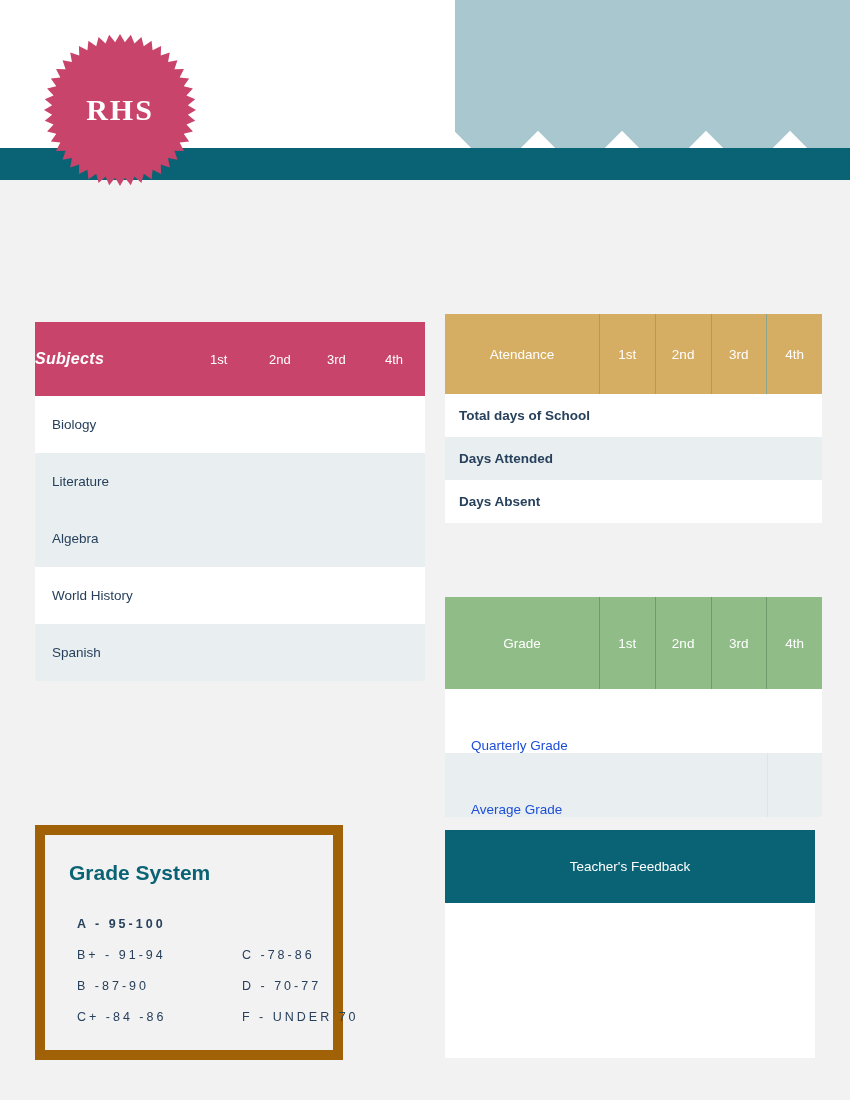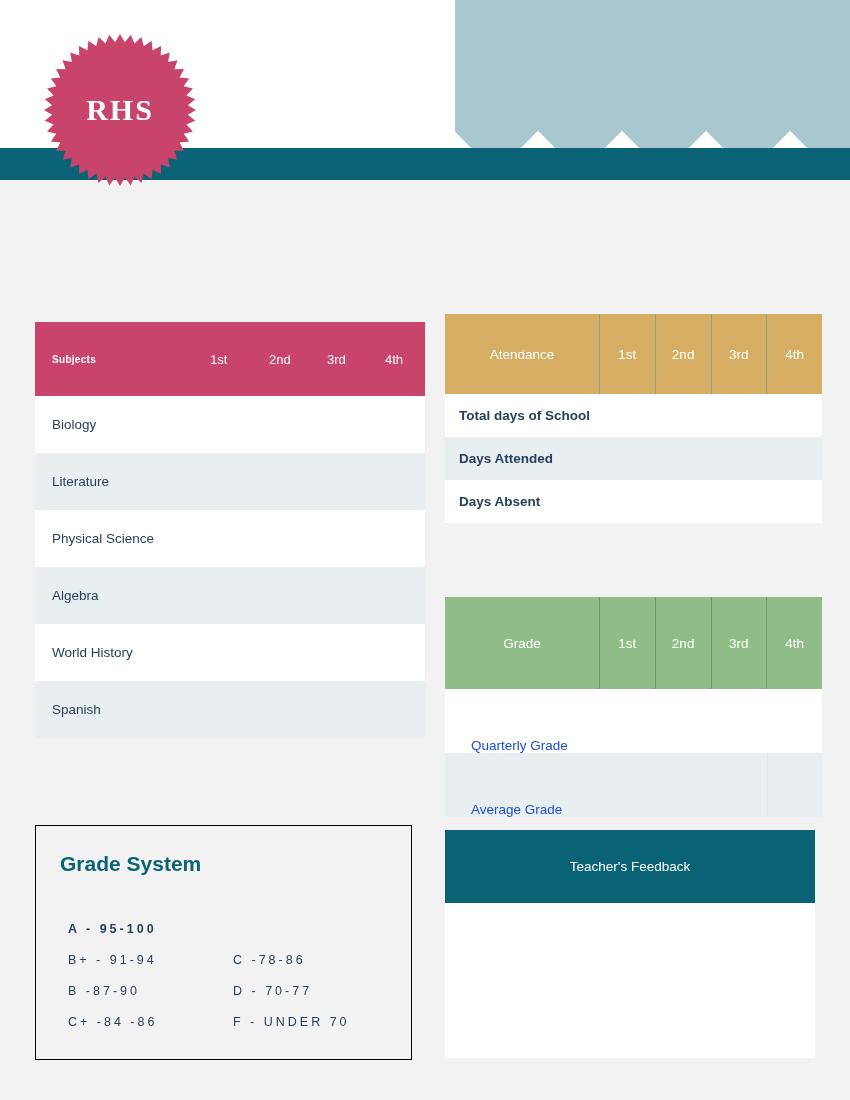--- a/index.html
+++ b/index.html
@@ -44,21 +44,21 @@
   .f-section { left: 70px;  top: 57px; }
   .f-period  { left: 492px; top: 16px; }
   .f-year    { left: 492px; top: 57px; }
 
   
   .subjects { position: absolute; left: 35px; top: 322px; width: 390px; }
   .subj-head {
     height: 74px; background: #c9446b; color: #ffffff;
     display: flex; align-items: center; position: relative;
   }
-  .subj-head-title { font-size: 10px; font-weight: bold; margin-left: 17px; letter-spacing: .3px; }
+  .subj-head-title { font-size: 16px; font-weight: bold; letter-spacing: .3px; font-style: italic; }
   .subj-q { position: absolute; top: 50%; transform: translateY(-50%); font-size: 13px; }
   .subj-q.q1 { left: 175px; }
   .subj-q.q2 { left: 234px; }
   .subj-q.q3 { left: 292px; }
   .subj-q.q4 { left: 350px; }
   .subj-row {
     height: 57px; display: flex; align-items: center;
     padding-left: 17px; font-size: 13.5px; color: #27405c;
     background: #ffffff;
   }
@@ -101,29 +101,29 @@
     position: relative;
   }
   .gr-row.alt { background: #e9eff0; }
   .gr-divider {
     position: absolute; right: 54px; top: 0; width: 1px; height: 100%;
     background: #dce6e7;
   }
 
   
   .gradesys {
-    position: absolute; left: 35px; top: 825px; width: 377px; height: 235px;
-    background: #000000; padding: 1px;
+    position: absolute; left: 35px; top: 825px; width: 308px; height: 235px;
+    background: #a16207; padding: 10px;
   }
   .gradesys-inner { width: 100%; height: 100%; background: #f2f2f2; position: relative; }
   .gs-title {
     position: absolute; left: 24px; top: 26px;
     font-size: 21px; font-weight: bold; color: #0a6374;
   }
-  .gs-list { position: absolute; left: 32px; top: 96px; width: 330px; }
+  .gs-list { position: absolute; left: 32px; top: 82px; width: 330px; }
   .gs-line { height: 31px; position: relative; font-size: 12.5px; color: #27405c; letter-spacing: 3px; }
   .gs-left  { position: absolute; left: 0; }
   .gs-right { position: absolute; left: 165px; }
   .gs-bold { font-weight: bold; }
 
   
   .feedback { position: absolute; left: 445px; top: 830px; width: 370px; height: 228px; }
   .fb-head {
     height: 73px; background: #0a6374; color: #ffffff;
     display: flex; align-items: center; justify-content: center; font-size: 13.5px;
@@ -187,23 +187,20 @@
       <span class="subj-q q2">2nd</span>
       <span class="subj-q q3">3rd</span>
       <span class="subj-q q4">4th</span>
     </div>
     <div class="subj-row">
         <span>Biology</span>
       </div>
     <div class="subj-row alt">
         <span>Literature</span>
       </div>
-    <div class="subj-row">
-        <span>Physical Science</span>
-      </div>
     <div class="subj-row alt">
         <span>Algebra</span>
       </div>
     <div class="subj-row">
         <span>World History</span>
       </div>
     <div class="subj-row alt">
         <span>Spanish</span>
       </div>
   </div>

